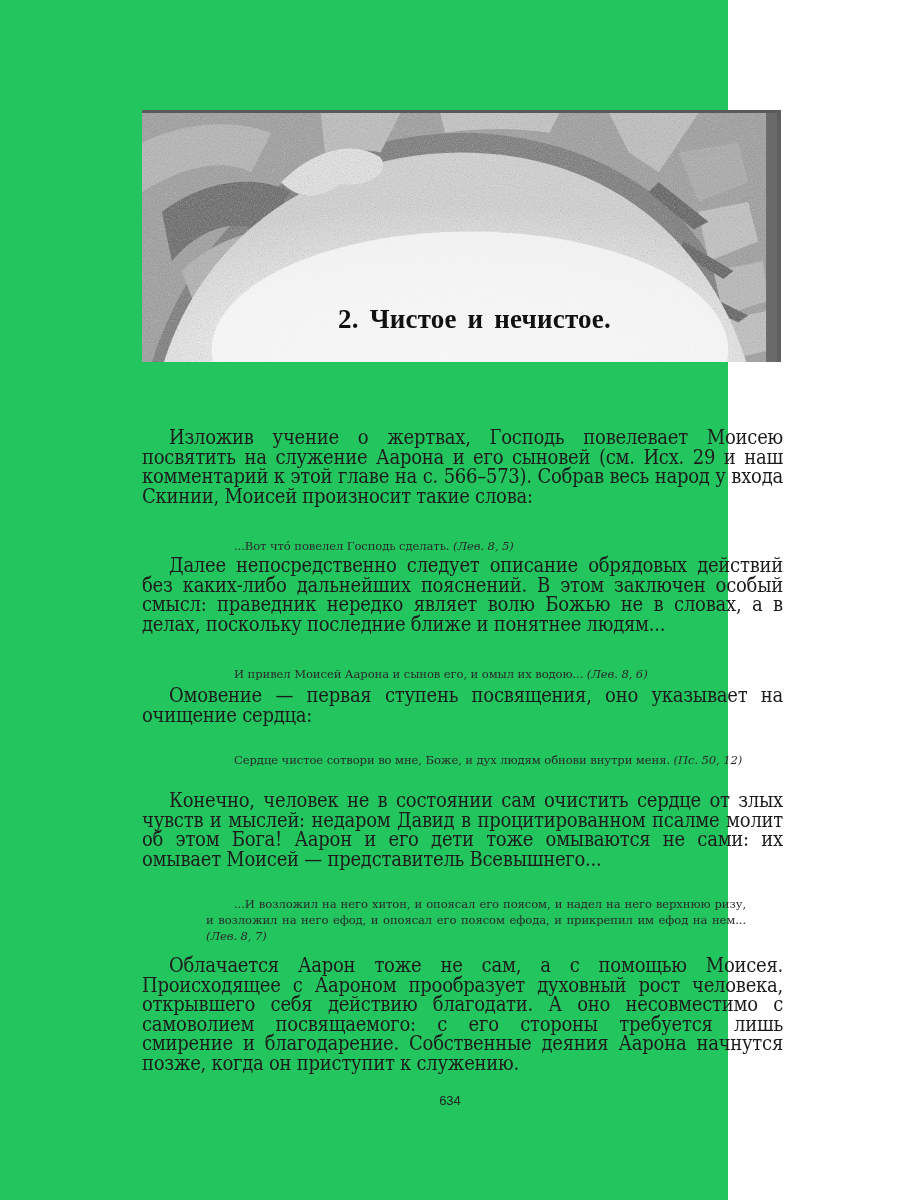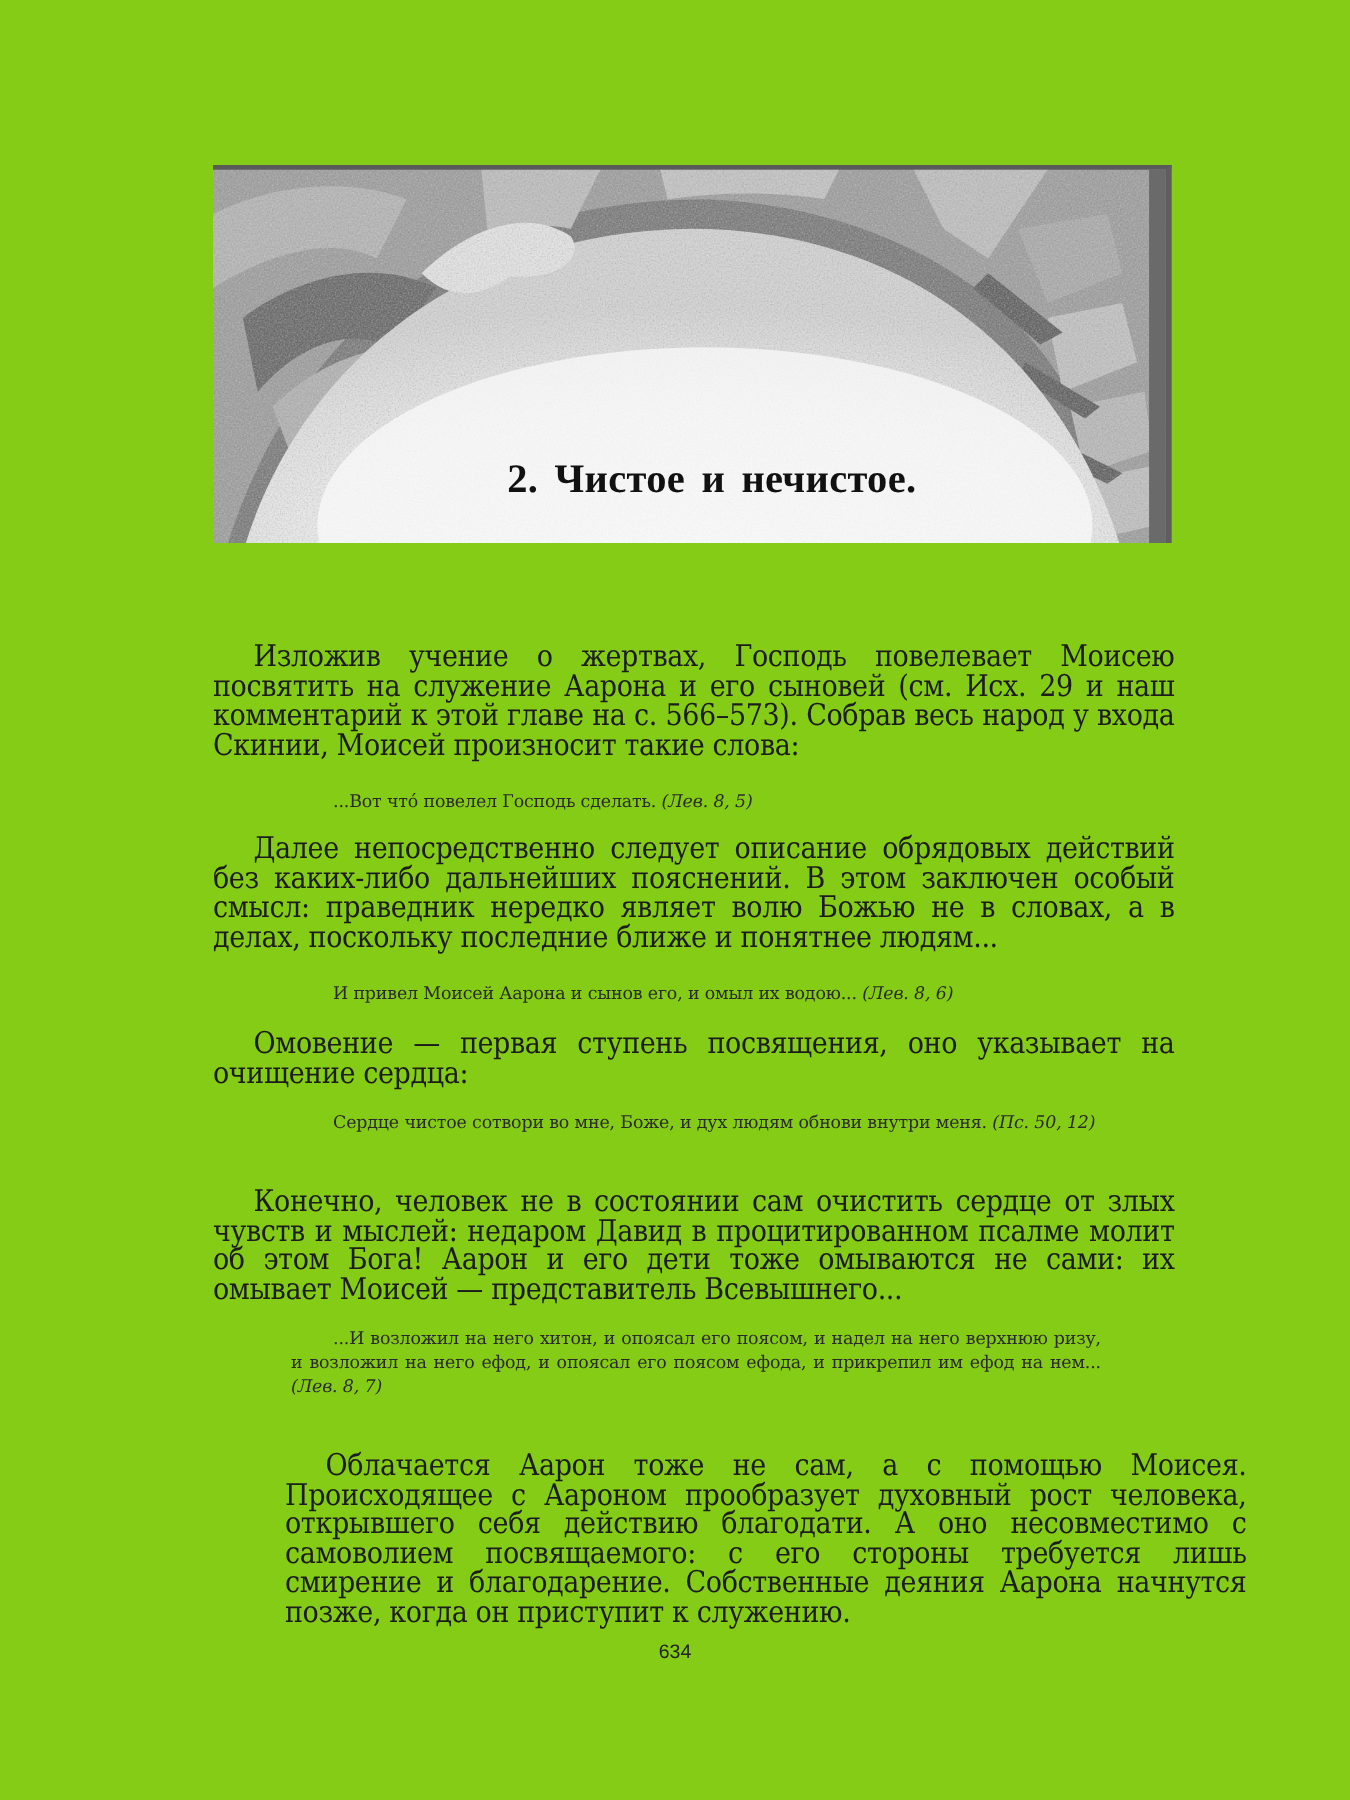--- a/index.html
+++ b/index.html
@@ -11,22 +11,22 @@
       width: 900px;
       height: 1200px;
       position: relative;
       overflow: hidden;
       font-family: "DejaVu Serif", "Liberation Serif", serif;
       color: #1a1a1a;
     }
     .page {
       position: absolute;
       left: 0; top: 0;
-      width: 900px; height: 1200px;
-      background: #84cc16;
+      width: 728px; height: 1200px;
+      background: #22c55e;
     }
     
     .banner {
       position: absolute;
       left: 142px;
       top: 110px;
       width: 639px;
       height: 252px;
       overflow: hidden;
       background: #6e6e6e;
@@ -69,40 +69,40 @@
       font-family: "DejaVu Serif", "Liberation Serif", serif;
       font-size: 20px;
       line-height: 19.6px;
       text-align: justify;
       text-indent: 27px;
       color: #1c1c1c;
       font-stretch: condensed;
       letter-spacing: -0.25px;
     }
     .quote {
-      margin: 0;
+      margin: 12px;
       font-family: "DejaVu Serif", "Liberation Serif", serif;
       font-size: 11.6px;
       line-height: 16px;
       color: #2a2a2a;
       letter-spacing: -0.1px;
     }
     .quote .ref {
       font-style: italic;
     }
     .q1 { position: absolute; left: 80px;  top: 98px;  }
     .q2 { position: absolute; left: 80px;  top: 226px; }
     .q3 { position: absolute; left: 52px;  top: 312px; width: 540px; text-indent: 28px; text-align: justify; }
     .q4 { position: absolute; left: 52px;  top: 456px; width: 540px; text-indent: 28px; text-align: justify; }
 
     .p1 { position: absolute; left: 0; top: 0;   width: 641px; }
     .p2 { position: absolute; left: 0; top: 128px; width: 641px; }
     .p3 { position: absolute; left: 0; top: 258px; width: 641px; }
     .p4 { position: absolute; left: 0; top: 363px; width: 641px; }
-    .p5 { position: absolute; left: 0; top: 539px; width: 641px; margin-left: 48px; }
+    .p5 { position: absolute; left: 0; top: 528px; width: 641px; }
 
     .page-number {
       position: absolute;
       left: 0;
       width: 900px;
       top: 1093px;
       text-align: center;
       font-family: Liberation Sans, sans-serif;
       font-size: 13px;
       color: #222;

